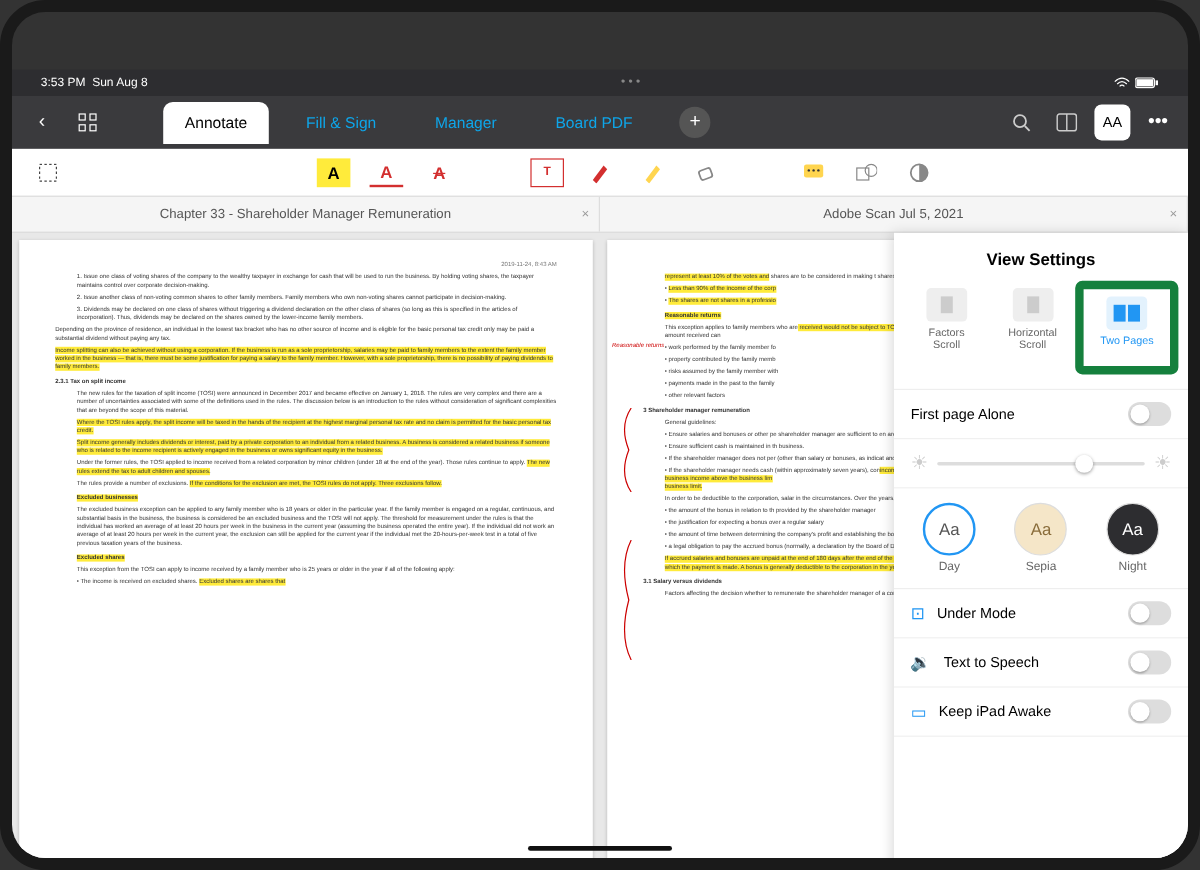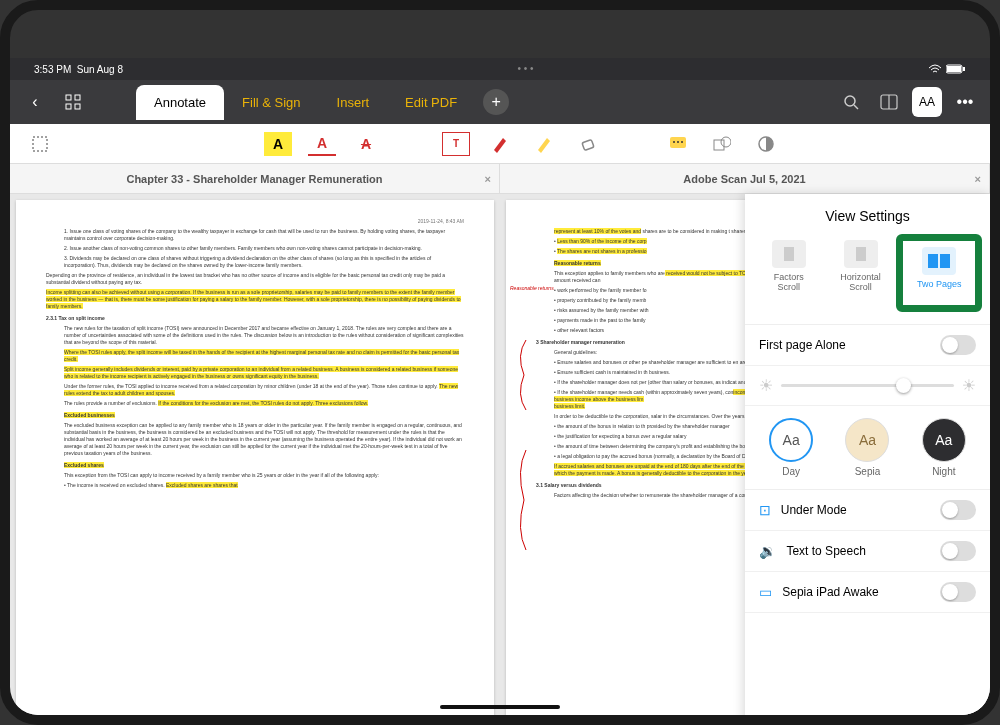--- a/index.html
+++ b/index.html
@@ -3,45 +3,45 @@
 <meta charset="utf-8">
 <style>
 * { box-sizing: border-box; margin: 0; padding: 0; font-family: -apple-system, Helvetica, Arial, sans-serif; }
 body { background: #333; width: 1000px; height: 725px; position: relative; overflow: hidden; border-radius: 38px; border: 10px solid #1a1a1a; }
 .statusbar { height: 22px; background: #2d2d30; display: flex; justify-content: space-between; align-items: center; padding: 0 24px; color: #fff; font-size: 10px; margin-top: 48px; }
 .statusbar .right { display: flex; gap: 4px; align-items: center; }
 .grabber { text-align: center; color: #888; font-size: 10px; margin-top: -2px; }
 .topbar { height: 44px; background: #3a3a3d; display: flex; align-items: center; padding: 0 10px; gap: 8px; }
 .tb-btn { width: 30px; height: 30px; display: flex; align-items: center; justify-content: center; color: #fff; font-size: 16px; cursor: pointer; border-radius: 6px; }
 .tb-btn.active { background: #fff; color: #000; }
-.tabs { display: flex; align-items: center; margin-left: 40px; gap: 0; }
-.tab { padding: 10px 18px; color: #eab308; font-size: 13px; cursor: pointer; border-radius: 8px 8px 0 0;}
+.tabs { display: flex; align-items: center; margin-left: 40px; gap: 13px; }
+.tab { padding: 10px 18px; color: #0ea5e9; font-size: 13px; cursor: pointer; border-radius: 8px 8px 0 0;}
 .tab.active { background: #fff; color: #000; }
 .plus-btn { width: 26px; height: 26px; background: #555; border-radius: 13px; color: #fff; display: flex; align-items: center; justify-content: center; margin-left: 8px; font-size: 16px; }
 .spacer { flex: 1; }
 .toolbar { height: 40px; background: #fff; display: flex; align-items: center; padding: 0 16px; gap: 16px; border-bottom: 1px solid #ddd; }
 .tool { width: 28px; height: 24px; display: flex; align-items: center; justify-content: center; font-size: 14px; cursor: pointer; font-weight: bold; }
 .hl-a { background: #ffeb3b; padding: 2px 6px; }
 .ul-a { border-bottom: 2px solid #d32f2f; color: #d32f2f; }
 .st-a { text-decoration: line-through; color: #d32f2f; }
 .tool-spacer { flex: 1; }
 .doctabs { height: 30px; background: #f5f5f5; display: flex; border-bottom: 1px solid #ddd; }
-.doctab { flex: 1; display: flex; align-items: center; justify-content: center; font-size: 11px; color: #555; border-right: 1px solid #ddd; position: relative; padding: 0 10px; font-weight: bold;}
+.doctab { flex: 1; display: flex; align-items: center; justify-content: center; font-size: 11px; color: #555; border-right: 1px solid #ddd; position: relative; padding: 0 10px;}
 .doctab .close { position: absolute; right: 8px; color: #999; }
 .content { display: flex; height: calc(100% - 136px); background: #e8e8e8; position: relative; }
 .page { flex: 1; background: #fff; margin: 6px; padding: 18px 30px; font-size: 5px; color: #333; line-height: 1.4; overflow: hidden; position: relative; box-shadow: 0 1px 3px rgba(0,0,0,0.2);}
 .page-date { text-align: right; color: #777; font-size: 5px; }
 .page .para { margin: 3px 0; }
 .page .indent { margin-left: 18px; }
 .page .sec { font-weight: bold; margin-top: 5px; }
 .hl { background: #ffeb3b; }
 .footer { position: absolute; bottom: 4px; left: 30px; right: 30px; font-size: 4px; color: #888; display:flex; justify-content: space-between;}
 .red-annot { position: absolute; color: #c00; font-style: italic; font-size: 5px; }
 .panel { position: absolute; top: 0; right: 0; width: 245px; height: 100%; background: #fff; box-shadow: -2px 0 10px rgba(0,0,0,0.15); display: flex; flex-direction: column; }
-.panel-title { text-align: center; font-weight: 400; padding: 14px 0 10px; font-size: 14px; }
+.panel-title { text-align: center; font-weight: 700; padding: 14px 0 10px; font-size: 14px; }
 .layout-opts { display: flex; justify-content: space-around; padding: 0 8px 12px; border-bottom: 1px solid #eee; }
 .layout-opt { text-align: center; font-size: 9px; color: #666; cursor: pointer; flex: 1; padding: 6px 2px; border-radius: 6px;}
 .layout-opt.active { color: #2196f3; border: 7px solid #15803d; }
 .layout-icon { width: 34px; height: 28px; margin: 0 auto 4px; background: #eee; border-radius: 4px; display:flex; align-items:center; justify-content:center; gap:2px;}
 .layout-icon .mini { width: 10px; height: 14px; background: #ccc; }
 .layout-opt.active .layout-icon { background: #e3f2fd; }
 .layout-opt.active .mini { background: #2196f3; }
 .row { display: flex; align-items: center; justify-content: space-between; padding: 10px 14px; font-size: 12px; border-bottom: 1px solid #f0f0f0; gap: 15px; }
 .toggle { width: 36px; height: 20px; background: #ddd; border-radius: 10px; position: relative; }
 .toggle::after { content: ''; width: 16px; height: 16px; background: #fff; border-radius: 50%; position: absolute; top: 2px; left: 2px; box-shadow: 0 1px 2px rgba(0,0,0,0.3);}
@@ -84,22 +84,22 @@
     <svg width="16" height="16">
         <rect x="1" y="1" width="5" height="5" stroke="#fff" fill="none"></rect>
         <rect x="10" y="1" width="5" height="5" stroke="#fff" fill="none"></rect>
         <rect x="1" y="10" width="5" height="5" stroke="#fff" fill="none"></rect>
         <rect x="10" y="10" width="5" height="5" stroke="#fff" fill="none"></rect>
       </svg>
   </div>
   <div class="tabs">
     <div class="tab active">Annotate</div>
     <div class="tab">Fill &amp; Sign</div>
-    <div class="tab">Insert</div>
-    <div class="tab">Edit PDF</div>
+    <div class="tab">Manager</div>
+    <div class="tab">Board PDF</div>
     <div class="plus-btn">+</div>
   </div>
   <div class="spacer"></div>
   <div class="tb-btn">
     <svg width="16" height="16">
         <circle cx="7" cy="7" r="5" stroke="#ccc" fill="none" stroke-width="1.5"></circle>
         <line x1="11" y1="11" x2="15" y2="15" stroke="#ccc" stroke-width="1.5"></line>
       </svg>
   </div>
   <div class="tb-btn">
@@ -295,20 +295,20 @@
     <div class="row">
       <div class="row-icon">
           <span class="ico">🔉</span>
           <span>Text to Speech</span>
         </div>
       <div class="toggle"></div>
     </div>
     <div class="row">
       <div class="row-icon">
           <span class="ico">▭</span>
-          <span>Sepia iPad Awake</span>
+          <span>Keep iPad Awake</span>
         </div>
       <div class="toggle"></div>
     </div>
   </div>
 </div>
 
 <div class="home-indicator"></div>
 
 </body></html>

